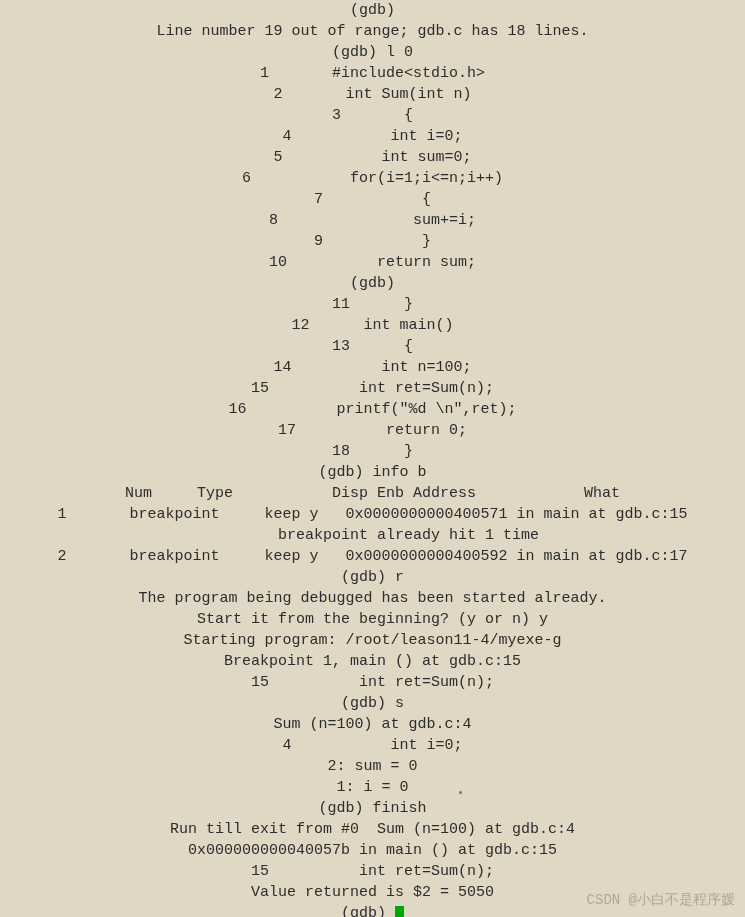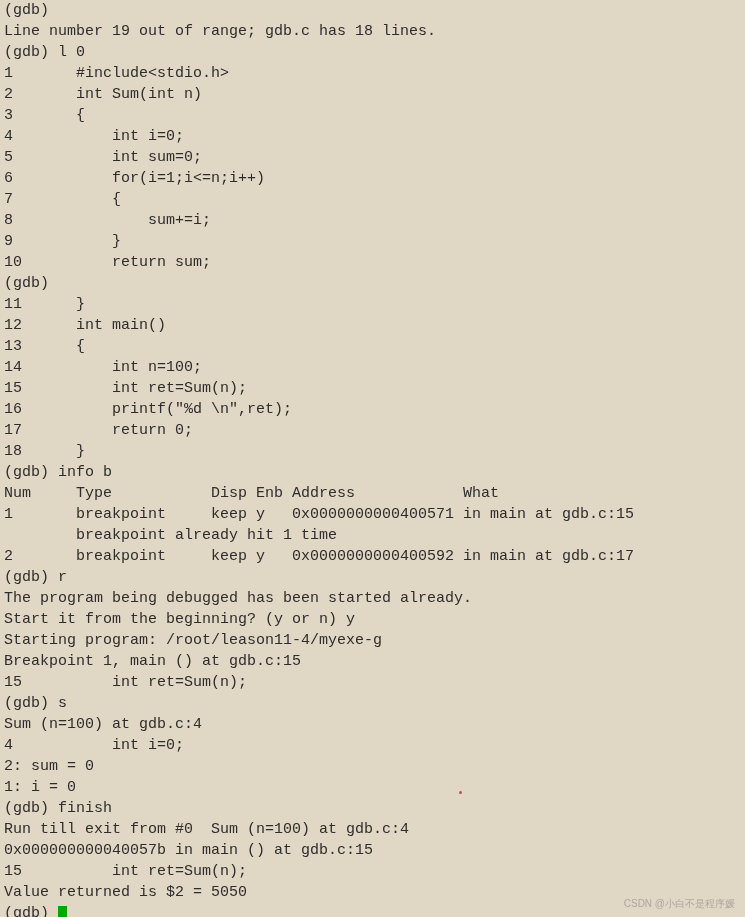--- a/index.html
+++ b/index.html
@@ -12,20 +12,21 @@
       color: #2d2d2d;
       width: 745px;
       overflow: hidden;
     }
     .terminal {
       padding: 0 4px;
       white-space: pre;
     }
     .line {
       white-space: pre;
+      text-align: center;
     }
     .cursor {
       display: inline-block;
       width: 9px;
       height: 16px;
       background-color: #00a800;
       vertical-align: text-bottom;
     }
     .red-dot {
       display: inline-block;
@@ -35,22 +36,22 @@
       border-radius: 50%;
       position: absolute;
       left: 459px;
       top: 791px;
     }
     .watermark {
       position: absolute;
       right: 10px;
       bottom: 6px;
       color: rgba(120,120,120,0.5);
-      font-size: 10px;
-      font-family: Liberation Sans, sans-serif;
+      font-size: 14px;
+      font-family: Liberation Mono, monospace;
     }
   </style>
 </head>
 <body>
 
 <div class="terminal" id="terminal-lines"><div class="line">(gdb)</div><div class="line">Line number 19 out of range; gdb.c has 18 lines.</div><div class="line">(gdb) l 0</div><div class="line">1       #include&lt;stdio.h&gt;</div><div class="line">2       int Sum(int n)</div><div class="line">3       {</div><div class="line">4           int i=0;</div><div class="line">5           int sum=0;</div><div class="line">6           for(i=1;i&lt;=n;i++)</div><div class="line">7           {</div><div class="line">8               sum+=i;</div><div class="line">9           }</div><div class="line">10          return sum;</div><div class="line">(gdb)</div><div class="line">11      }</div><div class="line">12      int main()</div><div class="line">13      {</div><div class="line">14          int n=100;</div><div class="line">15          int ret=Sum(n);</div><div class="line">16          printf("%d \n",ret);</div><div class="line">17          return 0;</div><div class="line">18      }</div><div class="line">(gdb) info b</div><div class="line">Num     Type           Disp Enb Address            What</div><div class="line">1       breakpoint     keep y   0x0000000000400571 in main at gdb.c:15</div><div class="line">        breakpoint already hit 1 time</div><div class="line">2       breakpoint     keep y   0x0000000000400592 in main at gdb.c:17</div><div class="line">(gdb) r</div><div class="line">The program being debugged has been started already.</div><div class="line">Start it from the beginning? (y or n) y</div><div class="line">Starting program: /root/leason11-4/myexe-g</div><div class="line"></div><div class="line">Breakpoint 1, main () at gdb.c:15</div><div class="line">15          int ret=Sum(n);</div><div class="line">(gdb) s</div><div class="line">Sum (n=100) at gdb.c:4</div><div class="line">4           int i=0;</div><div class="line">2: sum = 0</div><div class="line">1: i = 0</div><div class="line">(gdb) finish</div><div class="line">Run till exit from #0  Sum (n=100) at gdb.c:4</div><div class="line">0x000000000040057b in main () at gdb.c:15</div><div class="line">15          int ret=Sum(n);</div><div class="line">Value returned is $2 = 5050</div><div class="line"><span>(gdb) </span><span class="cursor"></span></div></div>
 
 <span class="red-dot"></span>
 
 <div class="watermark">CSDN @小白不是程序媛</div>

